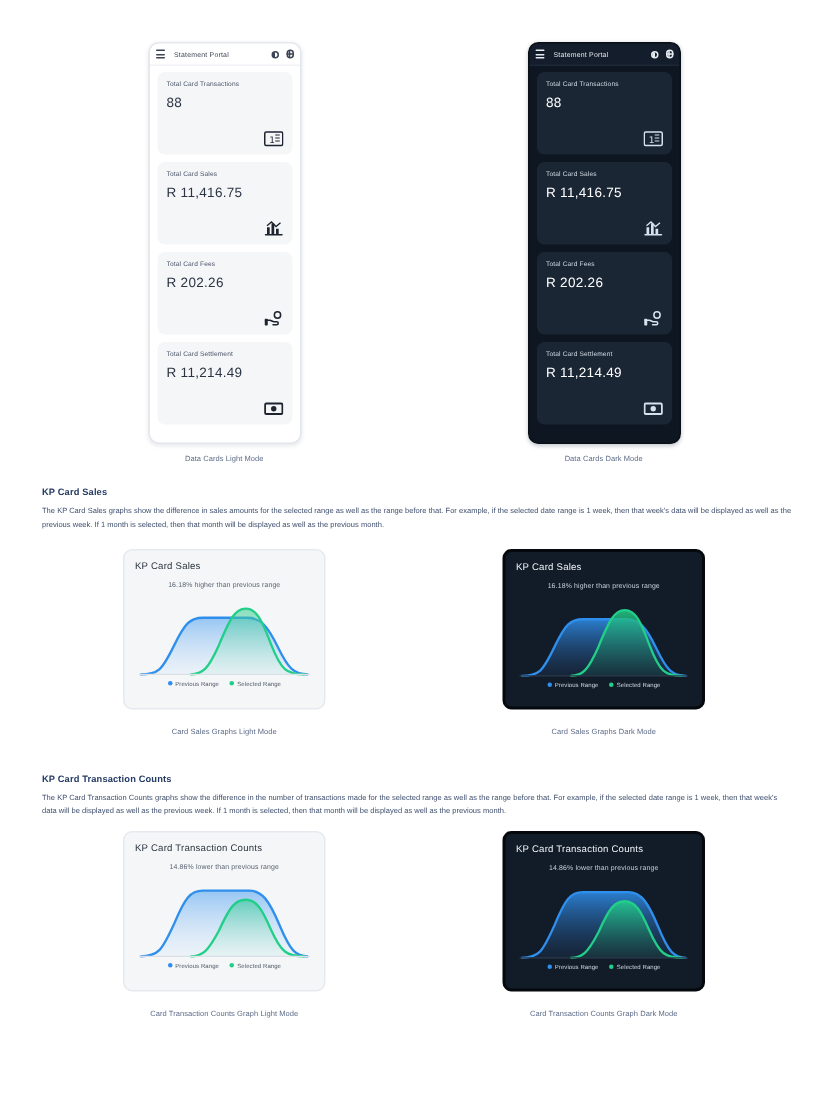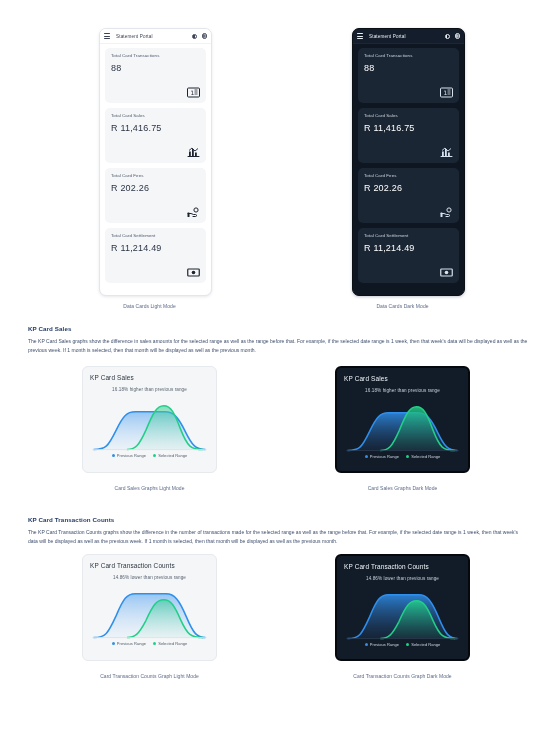--- a/index.html
+++ b/index.html
@@ -8,21 +8,21 @@
     background:#ffffff;
     font-family:"Liberation Sans", sans-serif;
     color:#3c4257;
     overflow:hidden;
   }
   .page{position:relative;width:557px;height:738px;}
 
   
   .phone{
     position:absolute;
-    width:113px;
+    width:102px;
     border-radius:7px;
     overflow:hidden;
     box-sizing:border-box;
   }
   .phone.light{
     background:#ffffff;
     border:1px solid #e3e6ec;
     box-shadow:0 1px 3px rgba(20,30,60,.10);
   }
   .phone.dark{

